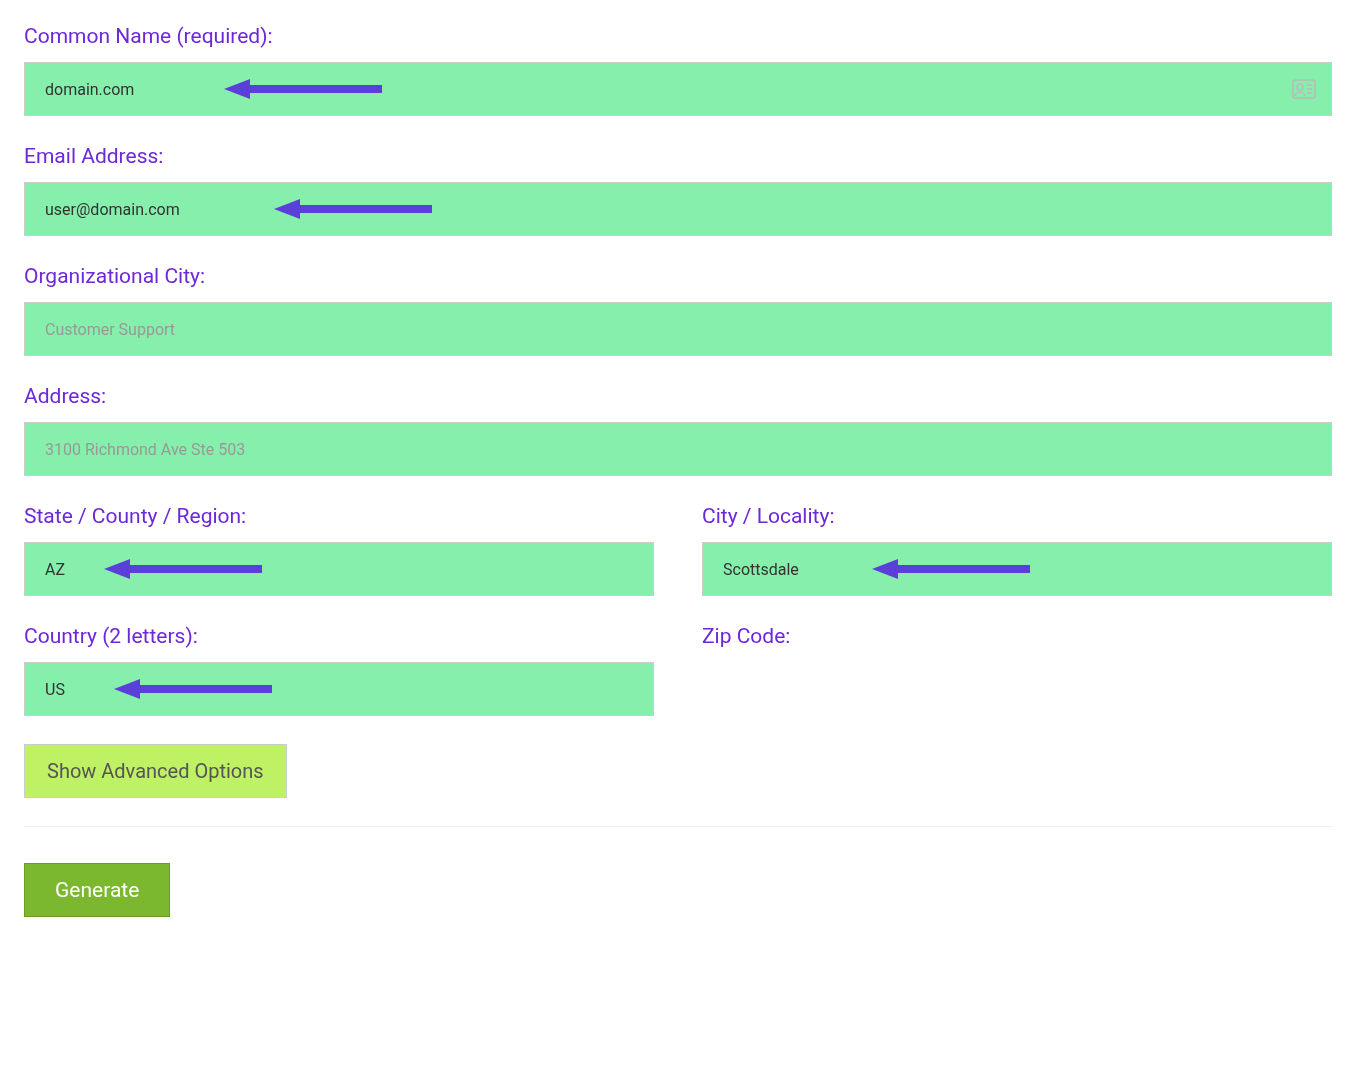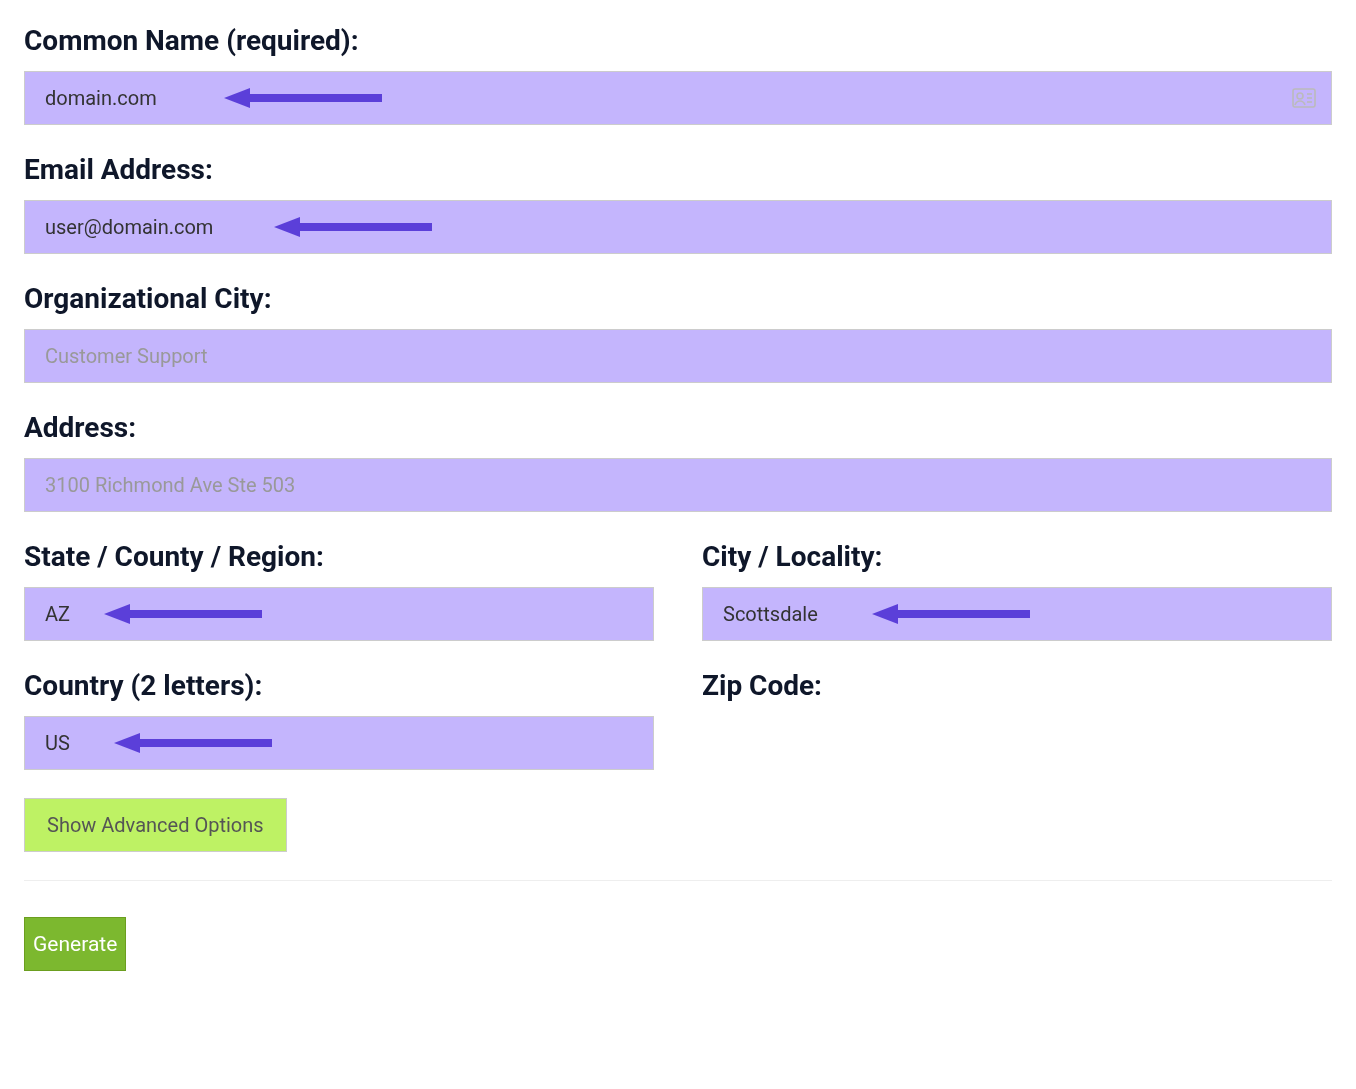--- a/index.html
+++ b/index.html
@@ -25,35 +25,35 @@
     .form-group {
       flex: 1;
       display: flex;
       flex-direction: column;
       position: relative;
     }
     .form-group.full {
       flex: 1 1 100%;
     }
     .form-label {
-      font-size: 28px;
-      font-weight: 700;
-      color: #0f172a;
+      font-size: 21px;
+      font-weight: 400;
+      color: #6d28d9;
       margin-bottom: 14px;
     }
     .input-wrapper {
       position: relative;
     }
     .form-input {
       width: 100%;
       height: 54px;
       border: 1px solid #cccccc;
-      background: #c4b5fd;
+      background: #86efac;
       padding: 0 20px;
-      font-size: 20px;
+      font-size: 16px;
       color: #333333;
       font-family: inherit;
       outline: none;
     }
     .form-input::placeholder {
       color: #999999;
     }
     .input-icon {
       position: absolute;
       right: 16px;
@@ -85,21 +85,21 @@
       border-top: 1px solid #eeeeee;
       margin: 28px 0 36px 0;
     }
     .btn-generate {
       display: inline-block;
       border: 1px solid #6b9e1f;
       background: #7cb82f;
       color: #ffffff;
       font-size: 21px;
       font-weight: 400;
-      padding: 14px 8px;
+      padding: 14px 30px;
       cursor: pointer;
       font-family: inherit;
     }
   </style>
 </head>
 <body>
 
 <div class="form-container">
 
   

